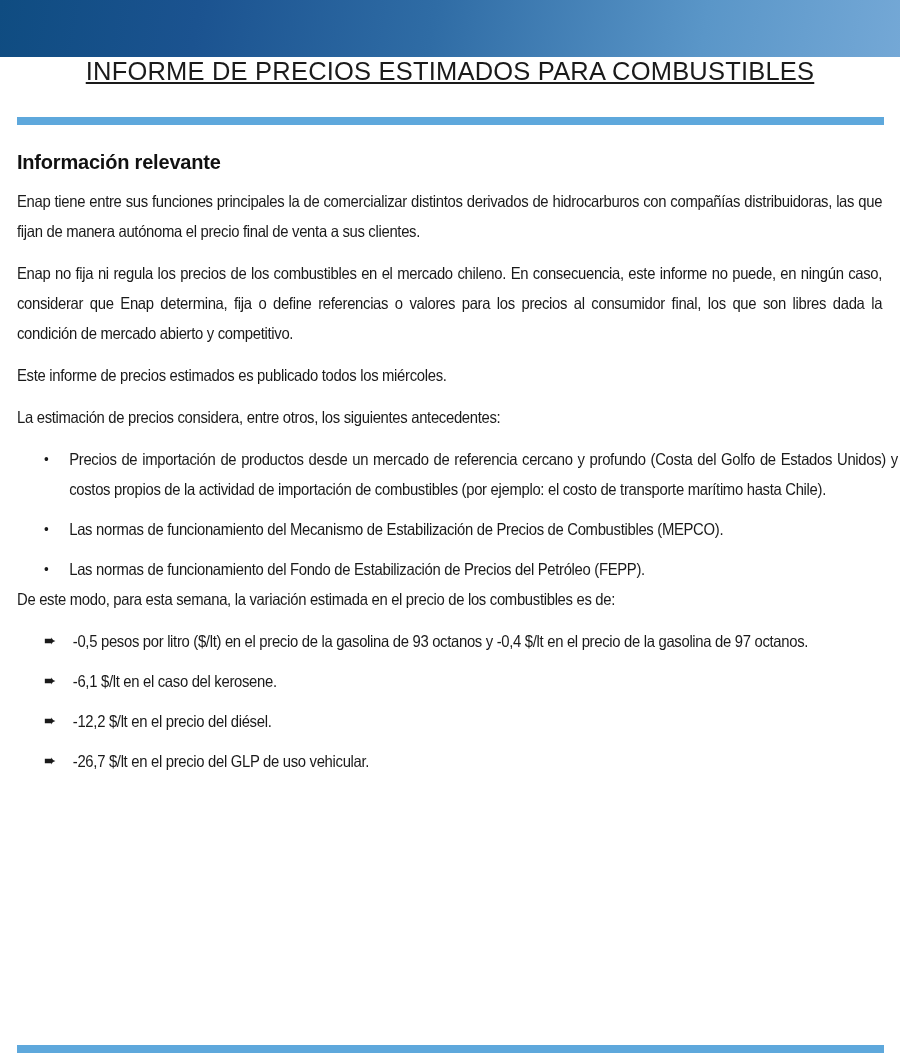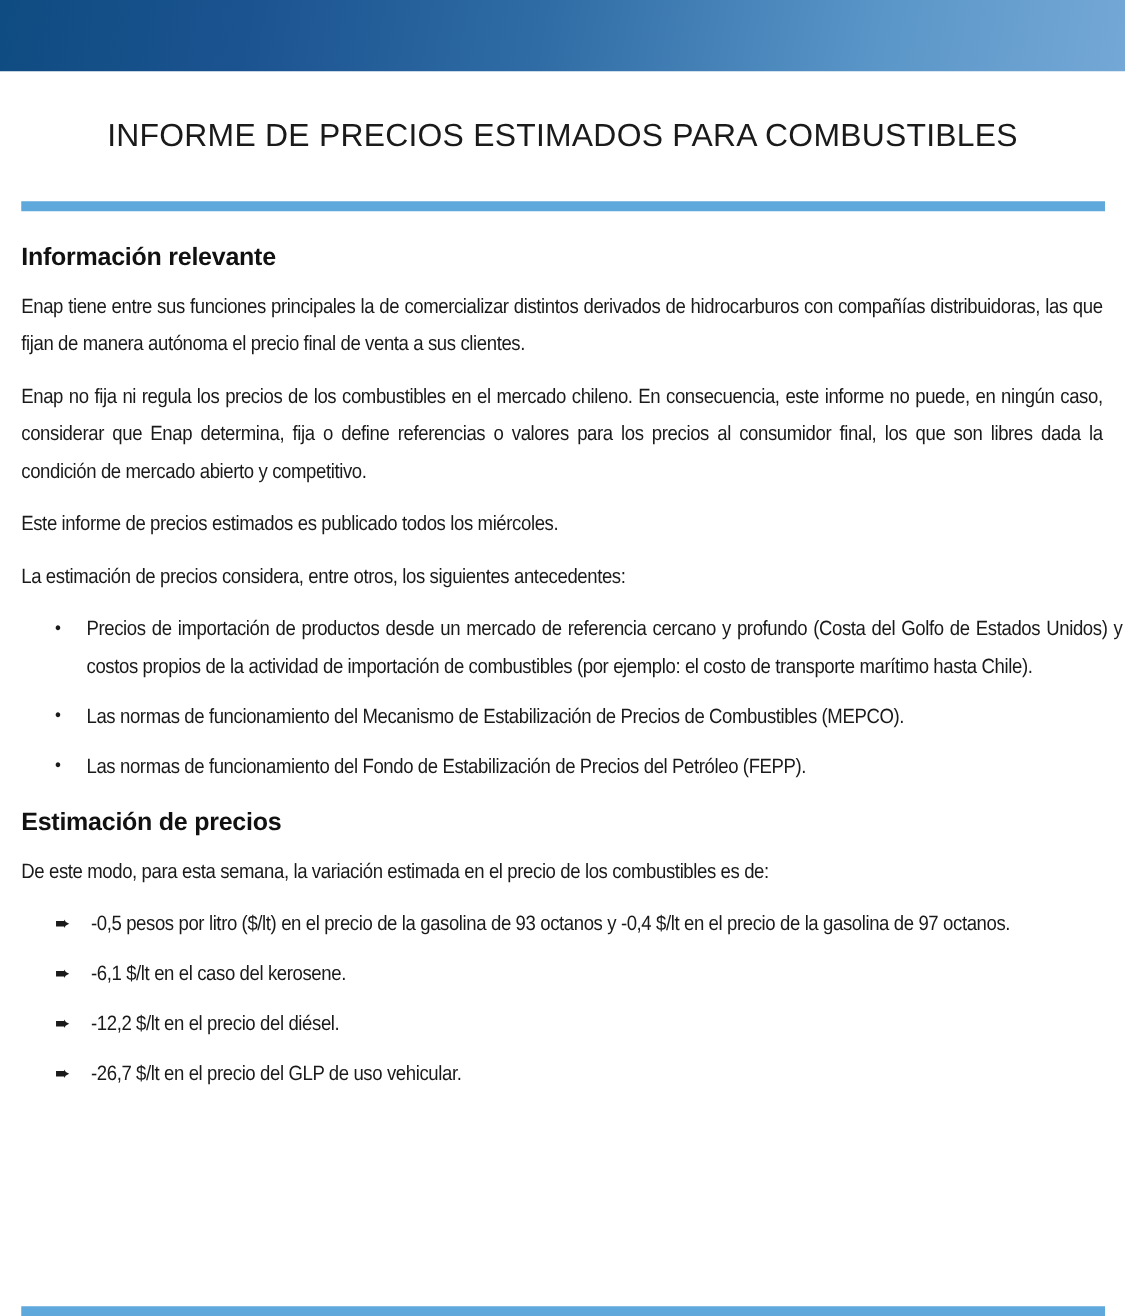--- a/index.html
+++ b/index.html
@@ -18,24 +18,25 @@
 
   
   .header-band {
     width: 900px;
     height: 57px;
     background: linear-gradient(100deg, #0f4c81 0%, #1b5390 22%, #2f6ca5 48%, #5a96c8 78%, #74a8d6 100%);
   }
 
   
   .title-area {
-    height: 104px;
+    height: 60px;
     display: flex;
-    align-items: center;
+    align-items: flex-start;
     justify-content: center;
+    text-decoration: underline;
   }
   .doc-title {
     font-family: "Liberation Sans", sans-serif;
     font-size: 25.5px;
     font-weight: 400;
     letter-spacing: 0.2px;
     color: #1a1a1a;
     white-space: nowrap;
   }
 
@@ -167,21 +168,20 @@
     <li>
       <span class="marker">•</span>
       <span>Las normas de funcionamiento del Mecanismo de Estabilización de Precios de Combustibles (MEPCO).</span>
     </li>
     <li>
       <span class="marker">•</span>
       <span>Las normas de funcionamiento del Fondo de Estabilización de Precios del Petróleo (FEPP).</span>
     </li>
   </ul>
 
-  <h2 class="section-heading second">Estimación de precios</h2>
 
   <p class="body-text nojust">De este modo, para esta semana, la  variación estimada en el precio de los combustibles es de:</p>
 
   <ul class="bullet-list arrow-list">
     <li>
       <span class="marker">➨</span>
       <span>-0,5 pesos por litro ($/lt) en el precio de la gasolina de 93 octanos y -0,4 $/lt en el precio de la gasolina de 97 octanos.</span>
     </li>
     <li>
       <span class="marker">➨</span>

